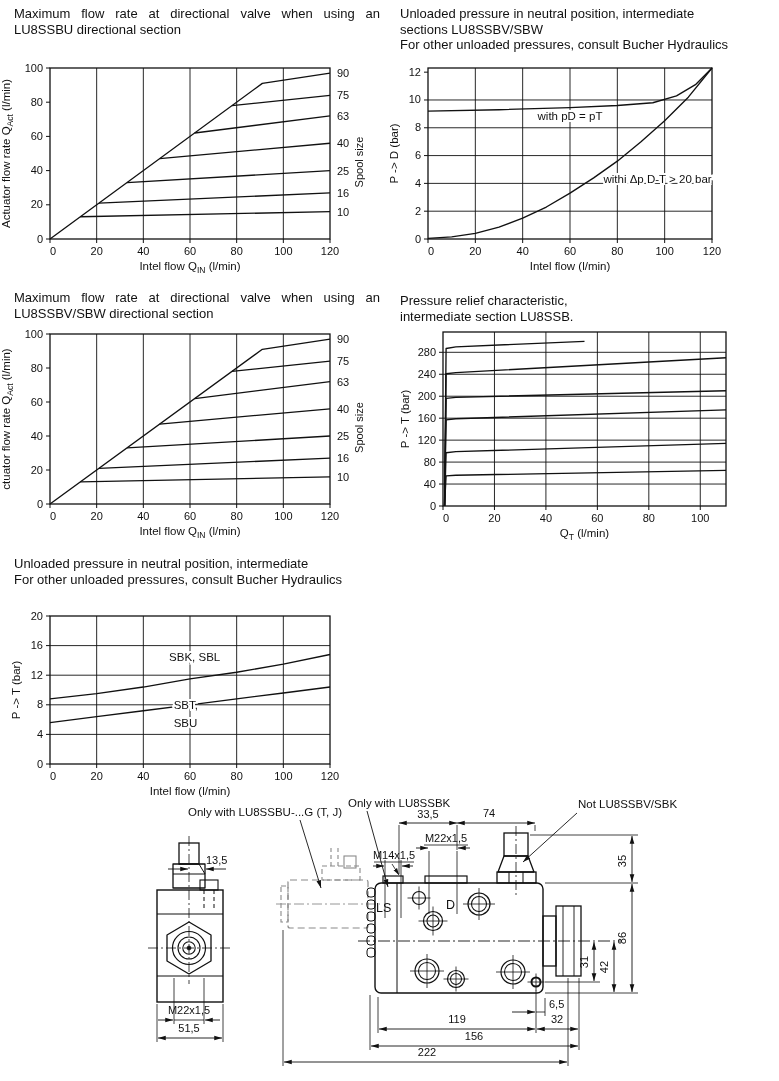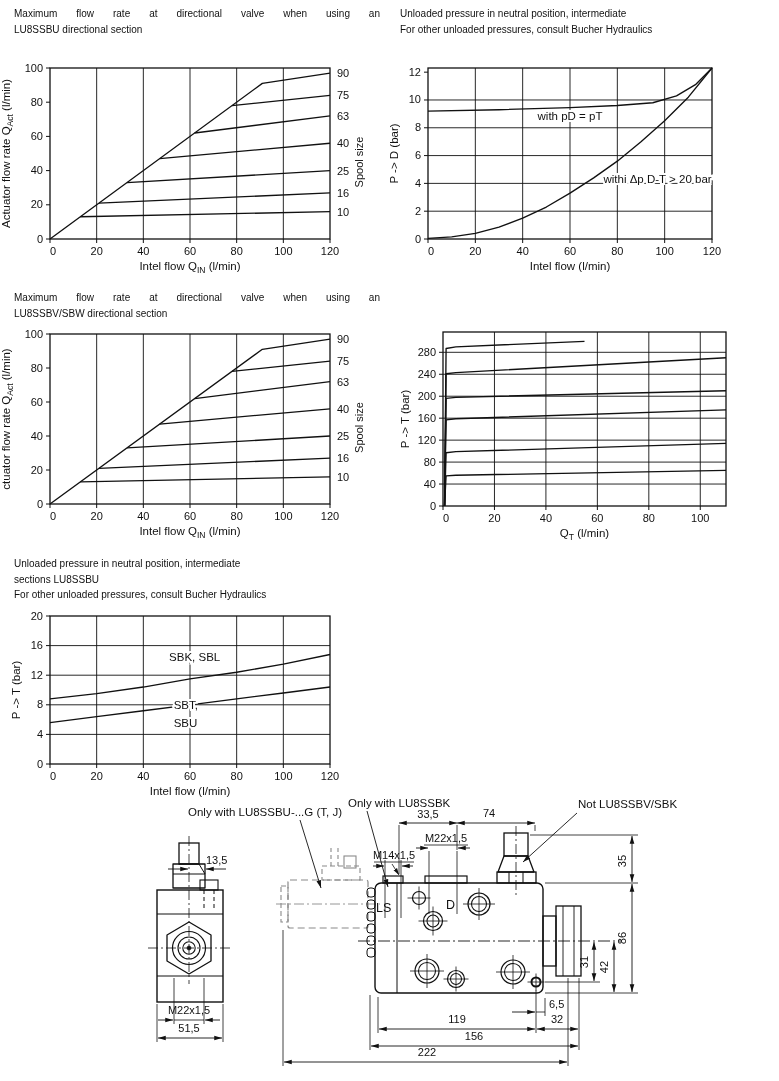--- a/index.html
+++ b/index.html
@@ -1,47 +1,51 @@
 <!DOCTYPE html>
 <html><head>
 <meta charset="utf-8">
 <style>
   html,body{margin:0;padding:0;background:#fff;}
   .page{position:relative;width:779px;height:1081px;background:#ffffff;
         font-family:"Liberation Sans",sans-serif;color:#111;overflow:hidden;}
-  .chart-title{position:absolute;font-size:10px;line-height:15.6px;color:#111;}
+  .chart-title{position:absolute;font-size:13px;line-height:15.6px;color:#111;}
   .chart-title .line{display:block;}
   .chart-title .just{text-align:justify;text-align-last:justify;}
   svg.canvas{position:absolute;left:0;top:0;}
   svg.canvas text{font-family:"Liberation Sans",sans-serif;fill:#111;}
 </style>
 </head>
 <body>
 
 <div class="page">
 
   <div class="chart-title" style="left:14px;top:6px;width:366px">
     <span class="line just">Maximum flow rate at directional valve when using an</span>
     <span class="line">LU8SSBU directional section</span>
   </div>
 
   <div class="chart-title" style="left:400px;top:6px;width:374px">
     <span class="line">Unloaded pressure in neutral position, intermediate</span>
+    <span class="line">sections LU8SSBV/SBW</span>
     <span class="line">For other unloaded pressures, consult Bucher Hydraulics</span>
   </div>
 
   <div class="chart-title" style="left:14px;top:290px;width:366px">
     <span class="line just">Maximum flow rate at directional valve when using an</span>
     <span class="line">LU8SSBV/SBW directional section</span>
   </div>
 
+  <div class="chart-title" style="left:400px;top:293px;width:330px">
+    <span class="line">Pressure relief characteristic,</span>
+    <span class="line">intermediate section LU8SSB.</span>
+  </div>
 
   <div class="chart-title" style="left:14px;top:556px;width:374px">
     <span class="line">Unloaded pressure in neutral position, intermediate</span>
-    <span class="line">sections LU8SSBU</span>
     <span class="line">For other unloaded pressures, consult Bucher Hydraulics</span>
   </div>
 
   <svg class="canvas" id="page-svg" width="779" height="1081" viewBox="0 0 779 1081">
     <defs>
       <marker id="arr" viewBox="0 0 9 6" refX="8.6" refY="3" markerWidth="9" markerHeight="6" orient="auto-start-reverse">
         <path d="M0,0.4 L8.6,3 L0,5.6 z" fill="#111"></path>
       </marker>
     </defs>
   <g>

